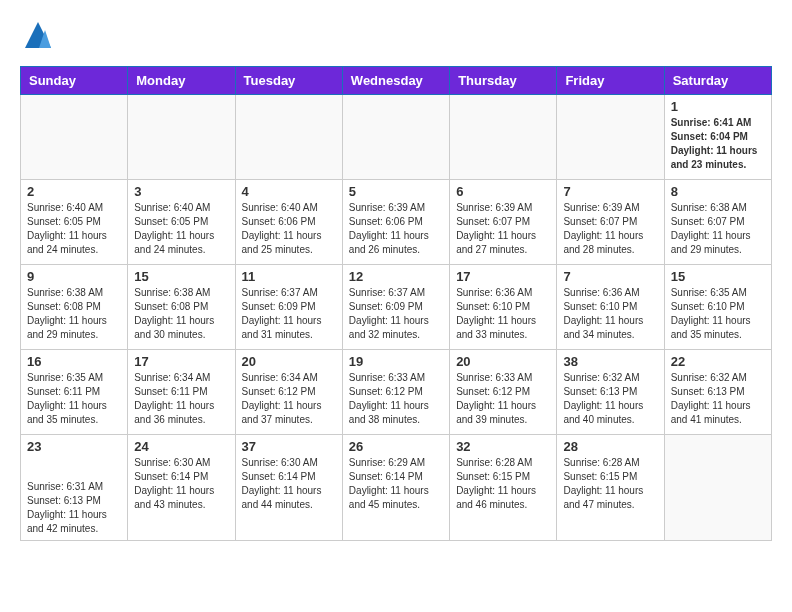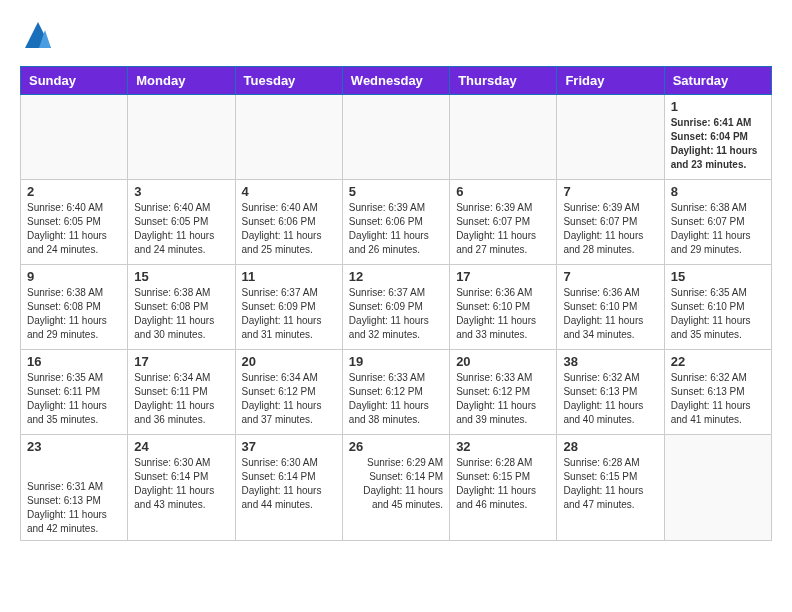--- a/index.html
+++ b/index.html
@@ -275,21 +275,21 @@
 Daylight: 11 hours and 43 minutes.</div>
         </td>
         <td>
           <div class="day-number">37</div>
           <div class="day-info" style="white-space: pre-line;">Sunrise: 6:30 AM
 Sunset: 6:14 PM
 Daylight: 11 hours and 44 minutes.</div>
         </td>
         <td>
           <div class="day-number">26</div>
-          <div class="day-info" style="white-space: pre-line; text-align: right;">Sunrise: 6:29 AM
+          <div class="day-info" style="white-space: pre-line;">Sunrise: 6:29 AM
 Sunset: 6:14 PM
 Daylight: 11 hours and 45 minutes.</div>
         </td>
         <td>
           <div class="day-number">32</div>
           <div class="day-info" style="white-space: pre-line;">Sunrise: 6:28 AM
 Sunset: 6:15 PM
 Daylight: 11 hours and 46 minutes.</div>
         </td>
         <td>

